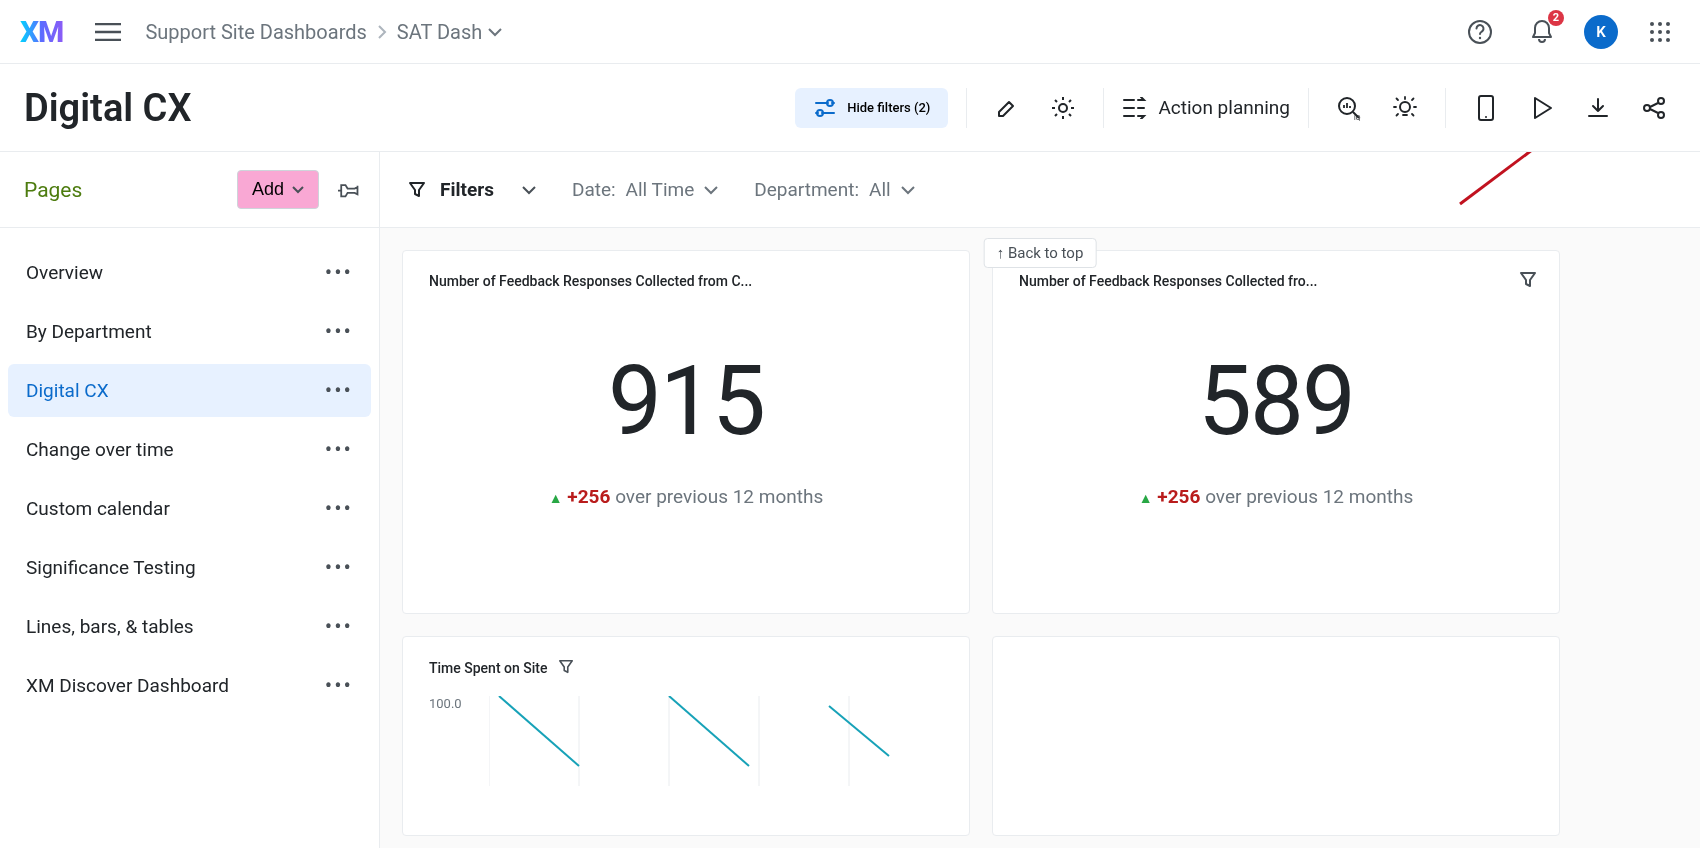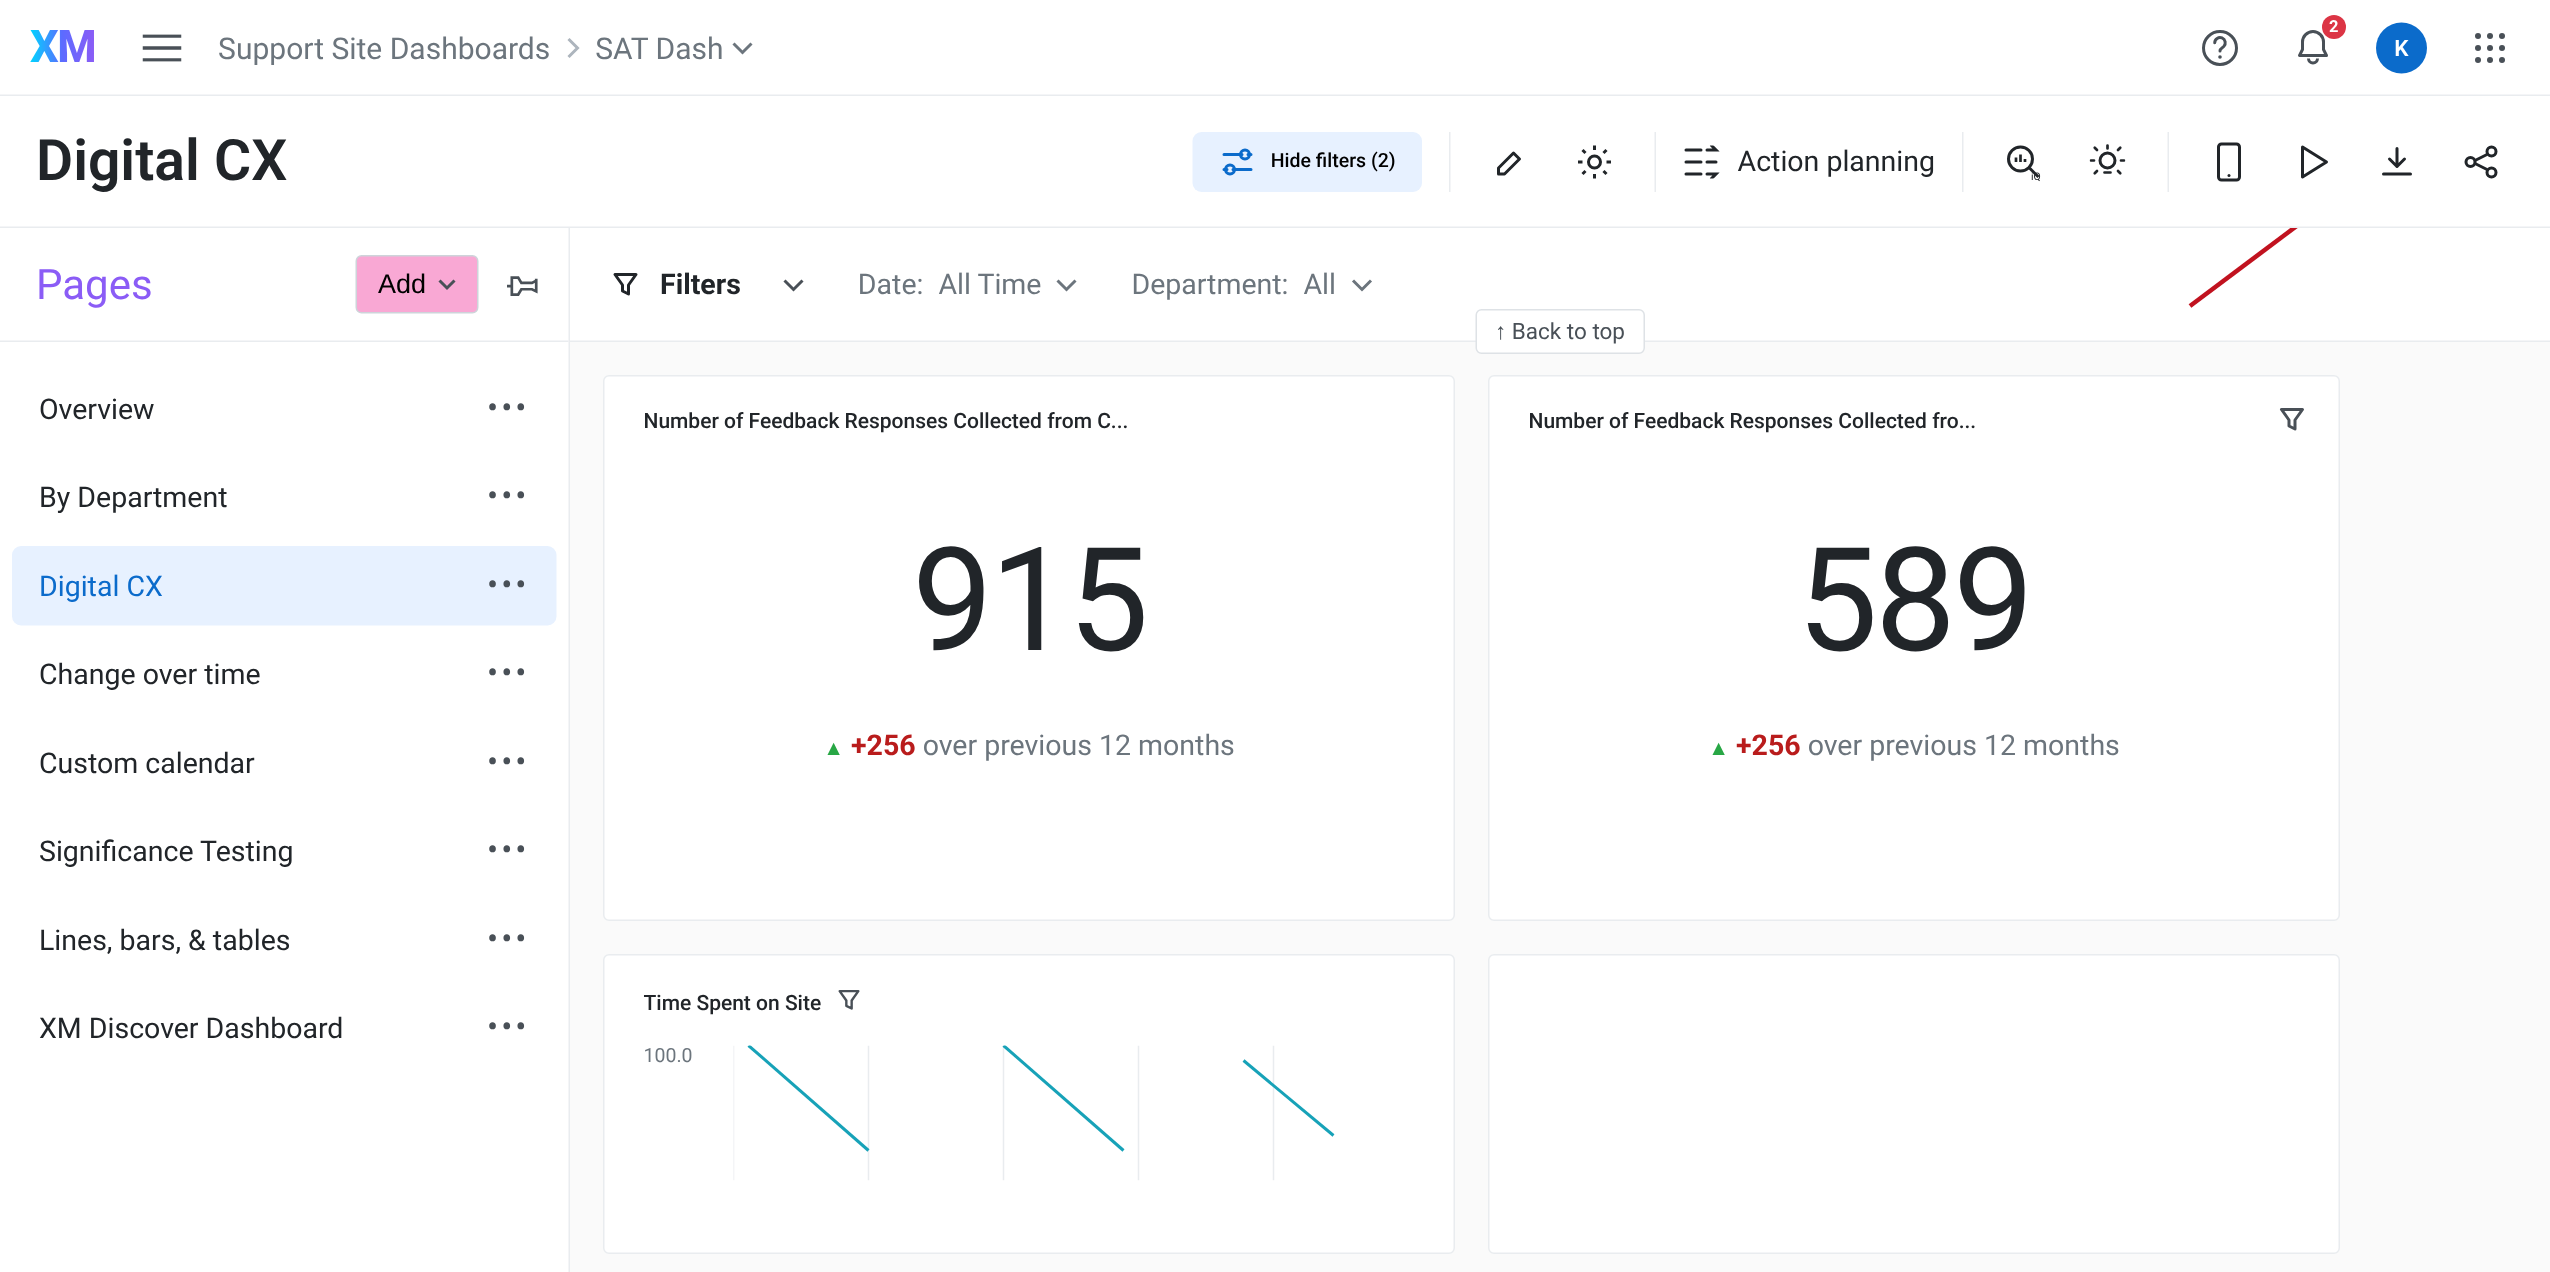--- a/index.html
+++ b/index.html
@@ -26,36 +26,36 @@
 .hide-filters { background: #e7f1ff; color: #000000; font-size: 13px; font-weight: 500; padding: 10px 18px; border-radius: 6px; display: inline-flex; align-items: center; gap: 10px; cursor: pointer; margin-left: 20px; }
 .tool-ic { width: 44px; height: 44px; display: inline-flex; align-items: center; justify-content: center; color: #212529; cursor: pointer; }
 .action-planning { display: inline-flex; align-items: center; gap: 10px; font-size: 19px; color: #212529; cursor: pointer; }
 
 
 .main { display: flex; height: calc(848px - 64px - 88px); }
 
 
 .sidebar { width: 380px; border-right: 1px solid #e9ecef; display: flex; flex-direction: column; }
 .sidebar-head { height: 76px; display: flex; align-items: center; padding: 0 12px 0 24px; border-bottom: 1px solid #e9ecef; gap: 12px; }
-.sidebar-title { font-size: 28px; color: #8b5cf6; flex: 1; }
+.sidebar-title { font-size: 21px; color: #4d7c0f; flex: 1; }
 .add-btn { border: 1px solid #ced4da; border-radius: 4px; padding: 8px 14px; font-size: 18px; display: inline-flex; align-items: center; gap: 8px; cursor: pointer; background: #f9a8d4; }
 .pin-ic { width: 36px; height: 36px; display: inline-flex; align-items: center; justify-content: center; color: #495057; cursor: pointer; }
 .pages-list { padding: 18px 8px; display: flex; flex-direction: column; gap: 6px; }
 .page-item { display: flex; align-items: center; justify-content: space-between; padding: 14px 18px; border-radius: 6px; font-size: 19px; color: #212529; cursor: pointer; }
 .page-item.active { background: #e7f1ff; color: #0b6bcb; }
 .dots { color: #495057; font-size: 22px; letter-spacing: 2px; }
 
 
 .content { flex: 1; background: #fafafa; position: relative; overflow: hidden; }
 .filterbar { height: 76px; display: flex; align-items: center; gap: 36px; padding: 0 28px; background: #fff; border-bottom: 1px solid #e9ecef; }
 .filters-drop { display: inline-flex; align-items: center; gap: 14px; font-size: 19px; cursor: pointer; }
 .filters-drop b { font-weight: 700; }
 .filter-pill { color: #6c757d; font-size: 19px; display: inline-flex; align-items: center; gap: 10px; cursor: pointer; }
 
-.back-to-top { position: absolute; top: 60px; left: 50%; transform: translate(-50%, -6px); background: #fff; border: 1px solid #dee2e6; border-radius: 4px; padding: 5px 12px; font-size: 15px; color: #495057; cursor: pointer; z-index: 5; }
+.back-to-top { position: absolute; top: 92px; left: 50%; transform: translate(-50%, -6px); background: #fff; border: 1px solid #dee2e6; border-radius: 4px; padding: 5px 12px; font-size: 15px; color: #495057; cursor: pointer; z-index: 5; }
 
 .widgets { padding: 22px; display: flex; flex-wrap: wrap; gap: 22px; }
 .widget { background: #fff; border: 1px solid #e9ecef; border-radius: 4px; width: 568px; height: 364px; padding: 22px 26px; position: relative; }
 .widget.wide { width: 568px; height: 200px; }
 .w-title { font-size: 14px; font-weight: 500; color: #212529; white-space: nowrap; overflow: hidden; text-overflow: ellipsis; padding-right: 30px; }
 .w-filter-ic { position: absolute; top: 20px; right: 22px; color: #495057; cursor: pointer; }
 .big-num { font-size: 96px; font-weight: 400; text-align: center; margin-top: 56px; color: #212529; letter-spacing: -2px; }
 .delta { text-align: center; margin-top: 28px; font-size: 19px; color: #6c757d; }
 .delta .arrow { color: #28a745; font-size: 14px; }
 .delta .val { color: #b91c1c; font-weight: 700; }

